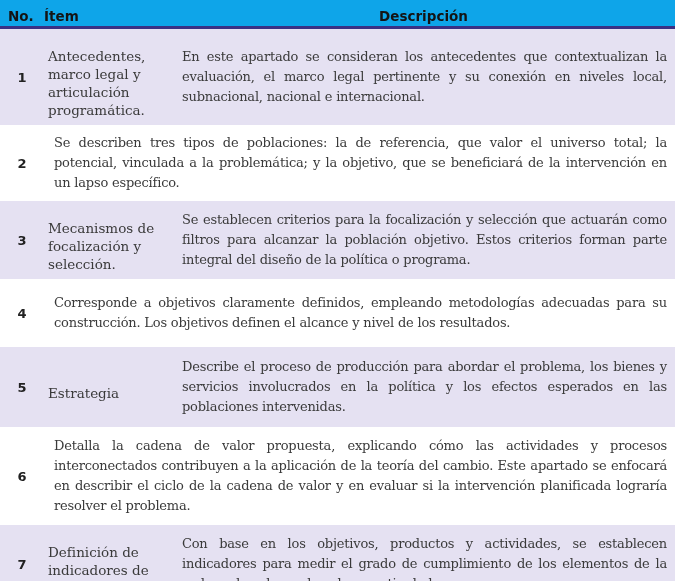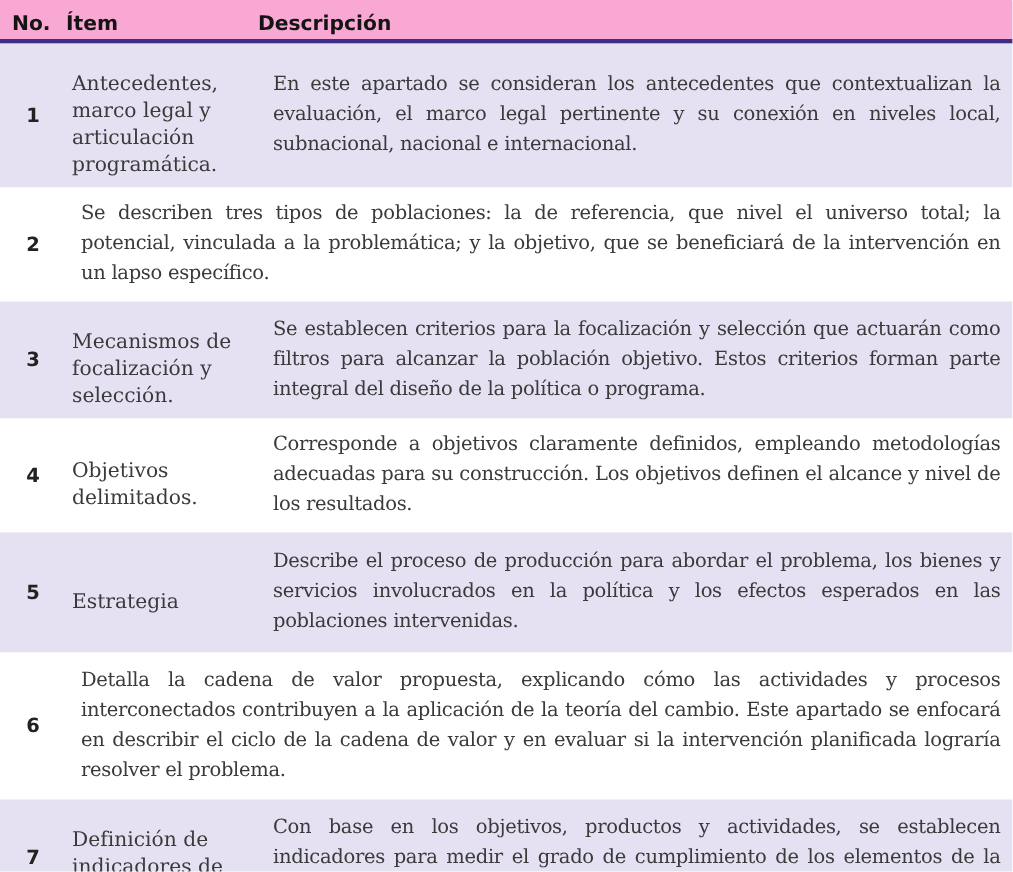--- a/index.html
+++ b/index.html
@@ -17,29 +17,29 @@
     width: 675px;
   }
   
   .hdr-row {
     display: flex;
     align-items: flex-end;
     height: 24px;
     padding-bottom: 2px;
     border-bottom: 3px solid #3a3184;
     box-shadow: 0 1px 0 #b9b2dd;
-    background: #f9a8d4;
+    background: #0ea5e9;
     font-family: "DejaVu Sans", sans-serif;
     font-weight: bold;
     font-size: 13.5px;
     color: #141414;
   }
   .h-no   { width: 44px; padding-left: 8px; box-sizing: border-box; }
   .h-item { width: 128px; text-align: left; }
-  .h-desc { flex: 1; text-align: left; }
+  .h-desc { flex: 1; text-align: center; }
 
   
   .rows .row {
     display: flex;
     background: #ffffff;
   }
   .rows .row:nth-child(odd) {
     background: #e5e1f2;
   }
   .rows .row:nth-child(1) { min-height: 81px; }
@@ -115,39 +115,36 @@
           <span>Antecedentes, marco legal y articulación programática.</span>
         </div>
       <div class="c-desc">
           <span>En este apartado se consideran los antecedentes que contextualizan la evaluación, el marco legal pertinente y su conexión en niveles local, subnacional, nacional e internacional.</span>
         </div>
     </div>
 
     <div class="row">
       <div class="c-no">2</div>
       <div class="c-desc">
-          <span>Se describen tres tipos de poblaciones: la de referencia, que nivel el universo total; la potencial, vinculada a la problemática; y la objetivo, que se beneficiará de la intervención en un lapso específico.</span>
+          <span>Se describen tres tipos de poblaciones: la de referencia, que valor el universo total; la potencial, vinculada a la problemática; y la objetivo, que se beneficiará de la intervención en un lapso específico.</span>
         </div>
     </div>
 
     <div class="row">
       <div class="c-no">3</div>
       <div class="c-item">
           <span>Mecanismos de focalización y selección.</span>
         </div>
       <div class="c-desc">
           <span>Se establecen criterios para la focalización y selección que actuarán como filtros para alcanzar la población objetivo. Estos criterios forman parte integral del diseño de la política o programa.</span>
         </div>
     </div>
 
     <div class="row">
       <div class="c-no">4</div>
-      <div class="c-item">
-          <span>Objetivos delimitados.</span>
-        </div>
       <div class="c-desc">
           <span>Corresponde a objetivos claramente definidos, empleando metodologías adecuadas para su construcción. Los objetivos definen el alcance y nivel de los resultados.</span>
         </div>
     </div>
 
     <div class="row">
       <div class="c-no">5</div>
       <div class="c-item">
           <span>Estrategia</span>
         </div>

